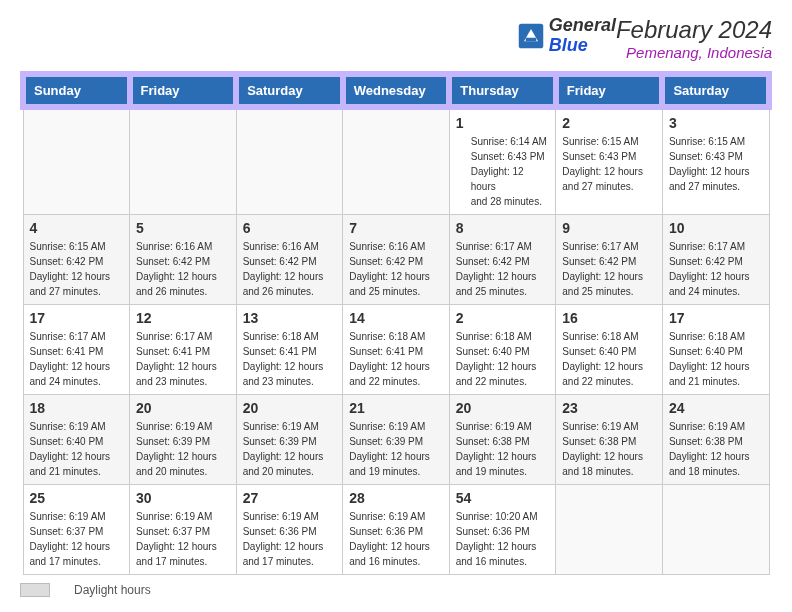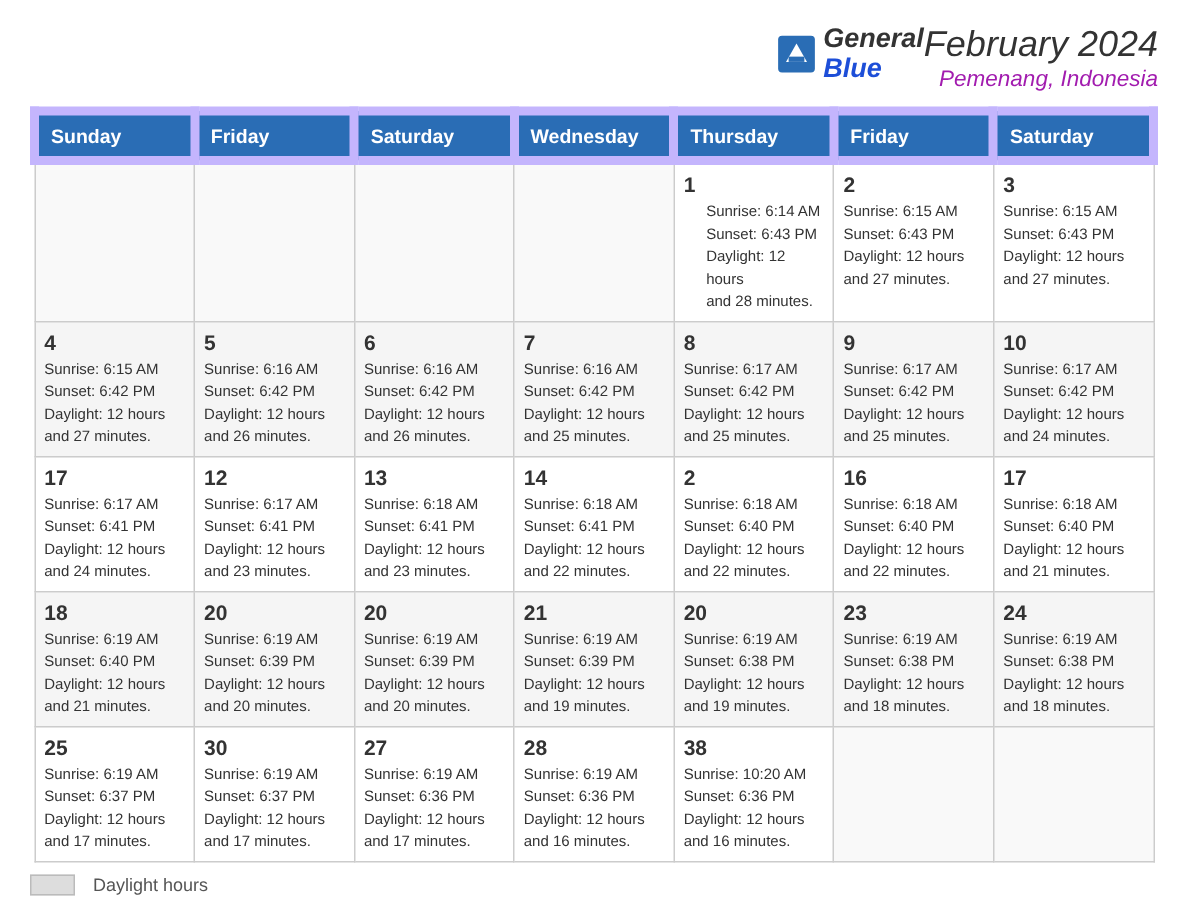--- a/index.html
+++ b/index.html
@@ -81,21 +81,21 @@
       font-size: 10px;
       color: #333;
       line-height: 1.5;
     }
     .empty-cell {
       background: #f9f9f9 !important;
     }
     .legend {
       display: flex;
       align-items: center;
-      gap: 12px;
+      gap: 24px;
       margin-top: 8px;
       font-size: 12px;
       color: #555;
     }
     .legend-box {
       width: 30px;
       height: 14px;
       background: #ddd;
       border: 1px solid #bbb;
     }
@@ -337,21 +337,21 @@
 and 17 minutes.</div>
         </td>
         <td>
           <div class="day-number">28</div>
           <div class="day-info" style="white-space: pre-line;">Sunrise: 6:19 AM
 Sunset: 6:36 PM
 Daylight: 12 hours
 and 16 minutes.</div>
         </td>
         <td>
-          <div class="day-number">38</div>
+          <div class="day-number">54</div>
           <div class="day-info" style="white-space: pre-line;">Sunrise: 10:20 AM
 Sunset: 6:36 PM
 Daylight: 12 hours
 and 16 minutes.</div>
         </td>
         <td class="empty-cell"></td>
         <td class="empty-cell"></td>
       </tr>
     </tbody>
 </table>

